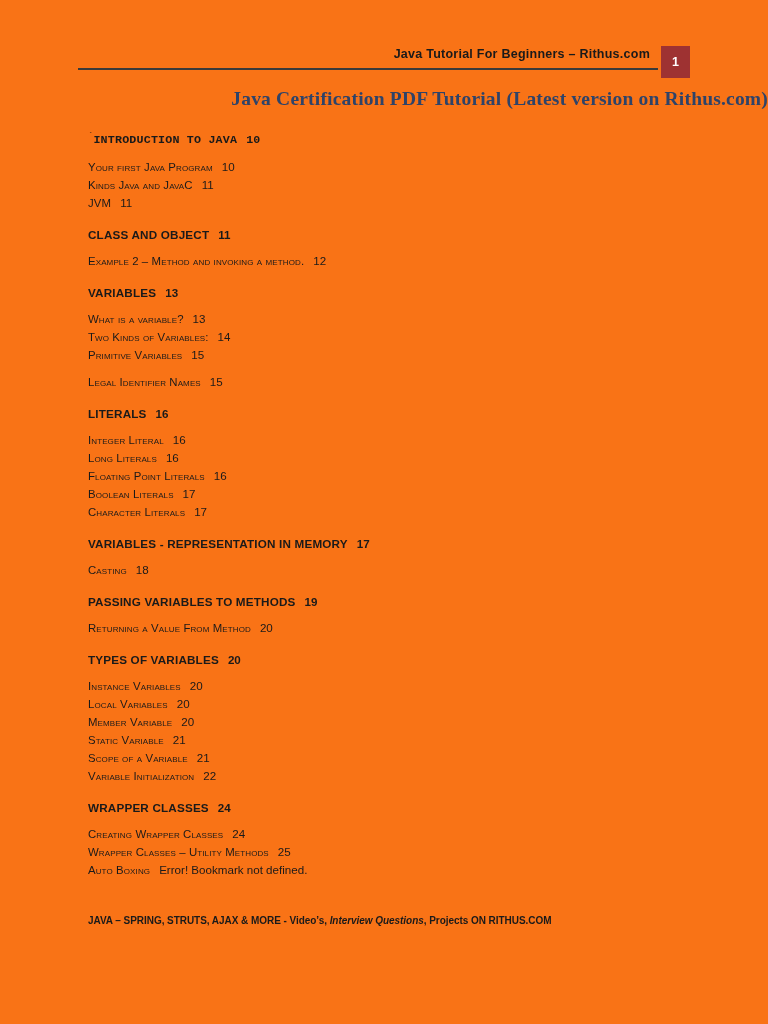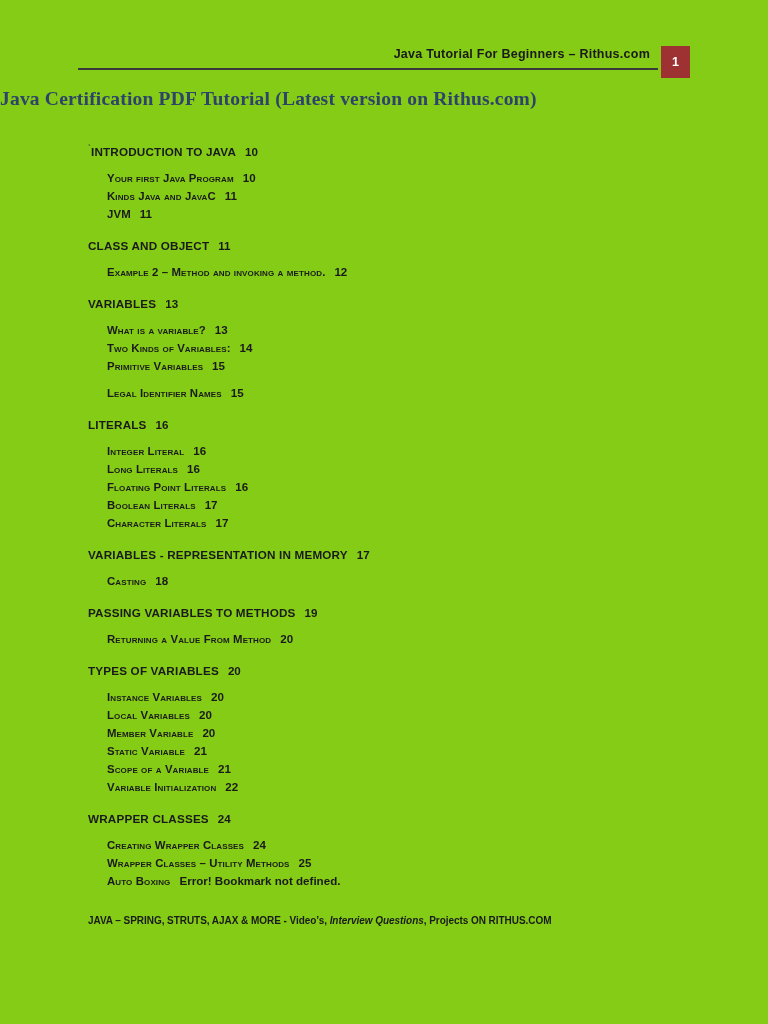--- a/index.html
+++ b/index.html
@@ -12,21 +12,21 @@
     height: 1024px;
     font-family: "Liberation Sans", sans-serif;
     color: #1a1a1a;
     position: relative;
     overflow: hidden;
   }
 
   .page {
     position: absolute;
     inset: 0;
-    background: #84cc16;
+    background: #f97316;
   }
 
   
   .header {
     position: absolute;
     left: 78px;
     top: 44px;
     width: 612px;
     height: 34px;
   }
@@ -64,21 +64,21 @@
     justify-content: center;
     line-height: 1;
   }
 
   
   .doc-title {
     position: absolute;
     left: 0;
     right: 0;
     top: 88px;
-    text-align: left;
+    text-align: right;
     font-family: "Liberation Serif", serif;
     font-weight: bold;
     font-size: 19.5px;
     color: #2e4369;
     letter-spacing: 0.01em;
   }
 
   
   .toc {
     position: absolute;
@@ -93,29 +93,28 @@
   
   .lvl1 {
     font-size: 11.7px;
     font-weight: bold;
     letter-spacing: 0.015em;
     text-transform: uppercase;
     margin-top: 14px;
     margin-bottom: 0;
     line-height: 17px;
   }
-  .toc-entry.lvl1:first-child { margin-top: 12px; }
+  .toc-entry.lvl1:first-child { margin-top: 0; font-family: Liberation Mono, monospace; }
   
   .lvl2 {
     font-size: 11.4px;
-    font-weight: bold;
+    font-weight: normal;
     font-variant: small-caps;
     font-variant-caps: small-caps;
     letter-spacing: 0.01em;
-    margin-left: 19px;
     line-height: 18px;
   }
   .grp { margin-top: 9px; }
   .pg {
     font-variant: normal;
     font-variant-caps: normal;
     font-size: 11.6px;
     letter-spacing: 0;
   }
   .lvl1 .pg { font-weight: bold; }

